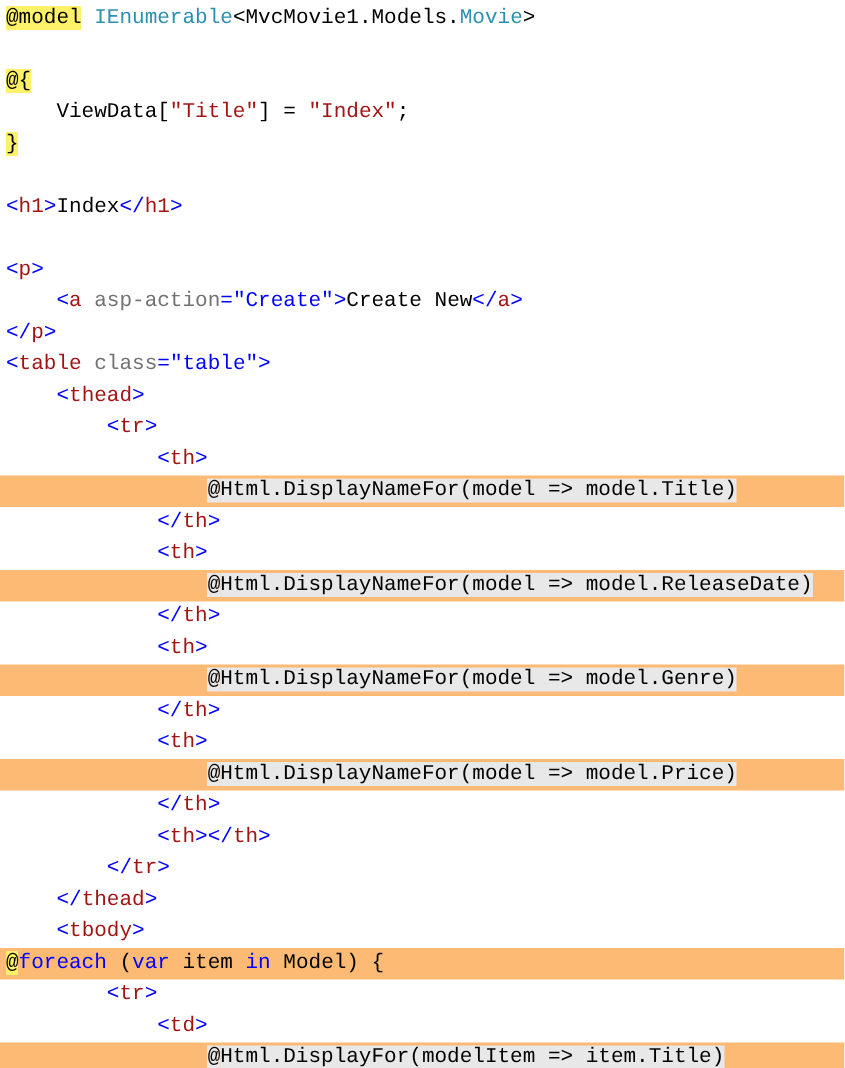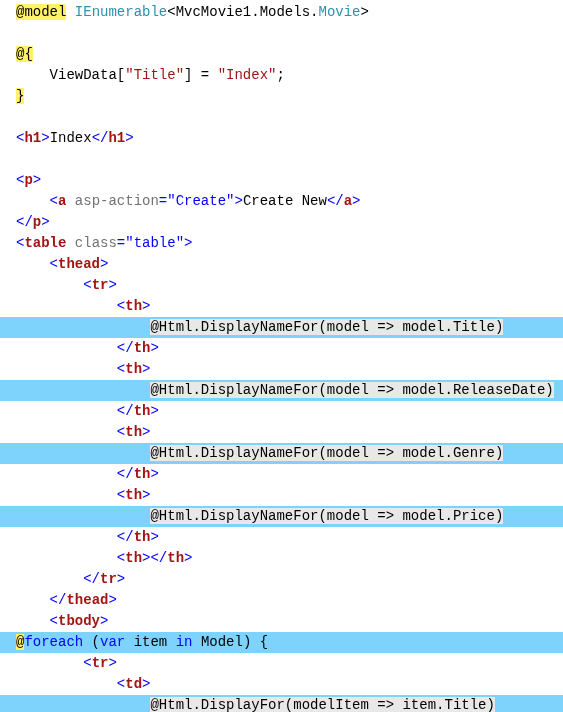--- a/index.html
+++ b/index.html
@@ -12,32 +12,32 @@
     color: #000;
     width: 563px;
     position: relative;
   }
   .code-wrap {
     white-space: pre;
     padding: 2px 0;
   }
   .line {
     display: block;
-    padding-left: 16px;
+    padding-left: 4px;
   }
   .hl-line {
-    background: #7dd3fc;
+    background: #fdba74;
   }
   .bg-hl {
     background: #fff168;
   }
   .kw-blue { color: #0000ff; margin-top: 14px; }
   .kw-teal { color: #2b91af; }
   .str-red { color: #a31515; }
-  .tag-red { color: #a31515; font-weight: bold; }
+  .tag-red { color: #a31515; }
   .tag-blue { color: #0000ff; }
   .attr { color: #737373; }
   .attr-val { color: #0000ff; }
   .grey-bg {
     background: #e8e8e8;
   }
 </style>
 </head>
 <body>
 

